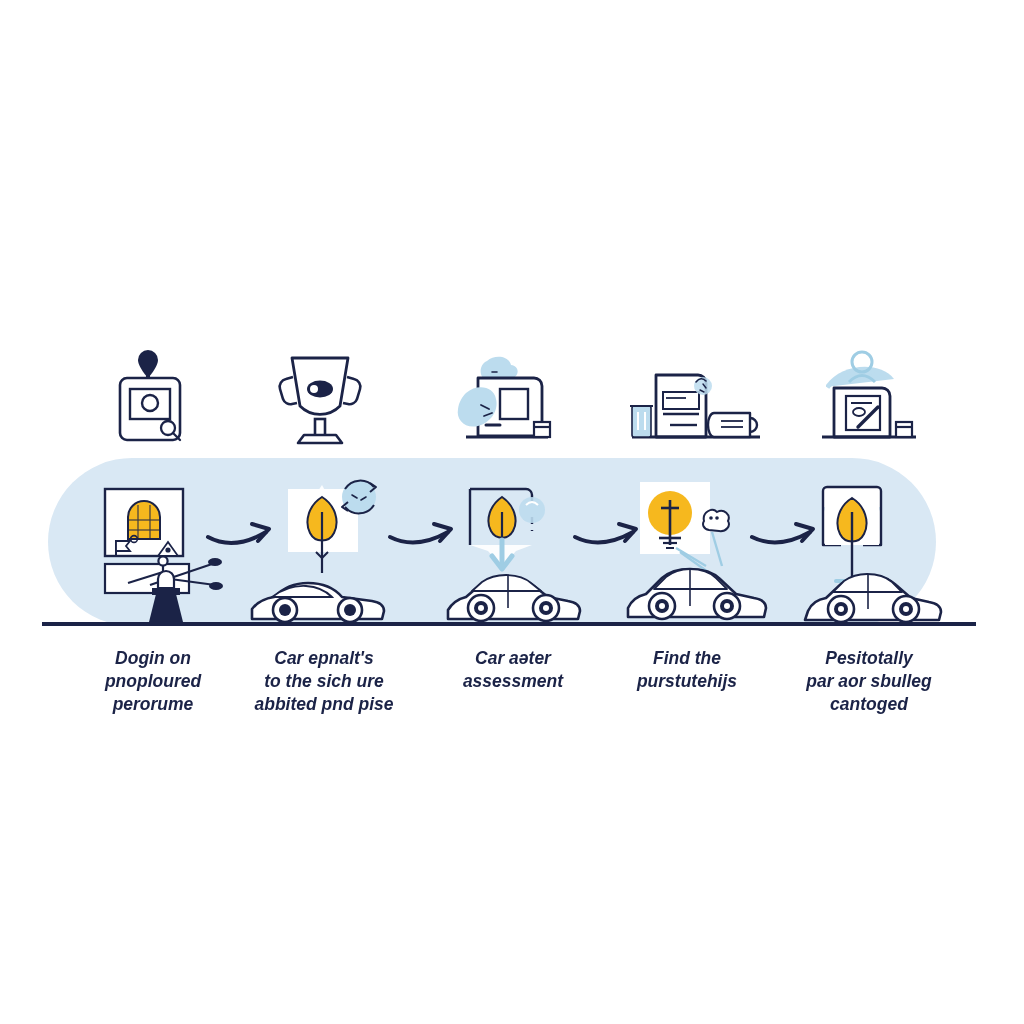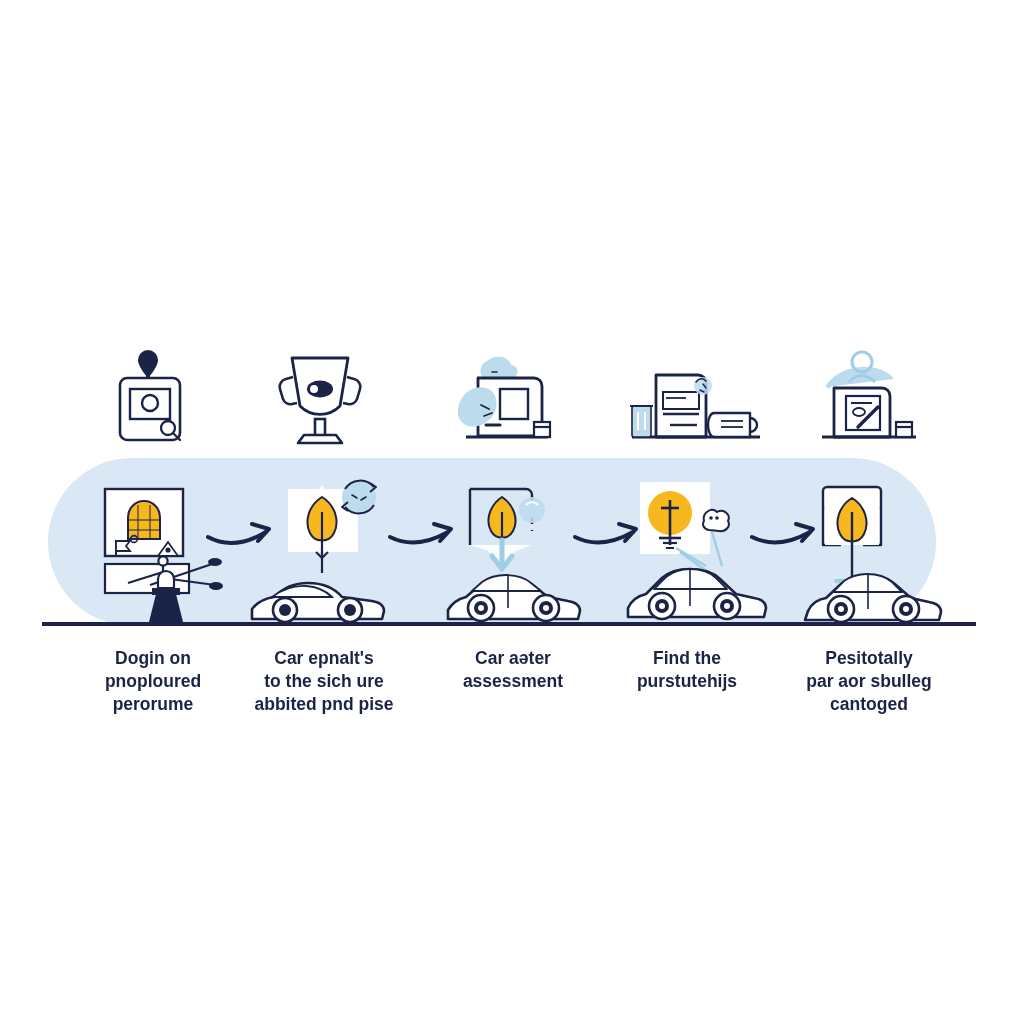--- a/index.html
+++ b/index.html
@@ -12,20 +12,21 @@
     height: 1024px;
     font-family: "Liberation Sans", sans-serif;
     overflow: hidden;
     position: relative;
   }
   #infographic {
     position: absolute;
     left: 0; top: 0;
     width: 1024px;
     height: 1024px;
+    font-style: italic;
   }
   .cap-line {
     font-family: "Liberation Sans", sans-serif;
     font-size: 17.5px;
     font-weight: 700;
     fill: #1b2347;
   }
   svg text { dominant-baseline: middle; }
 </style>
 </head>

